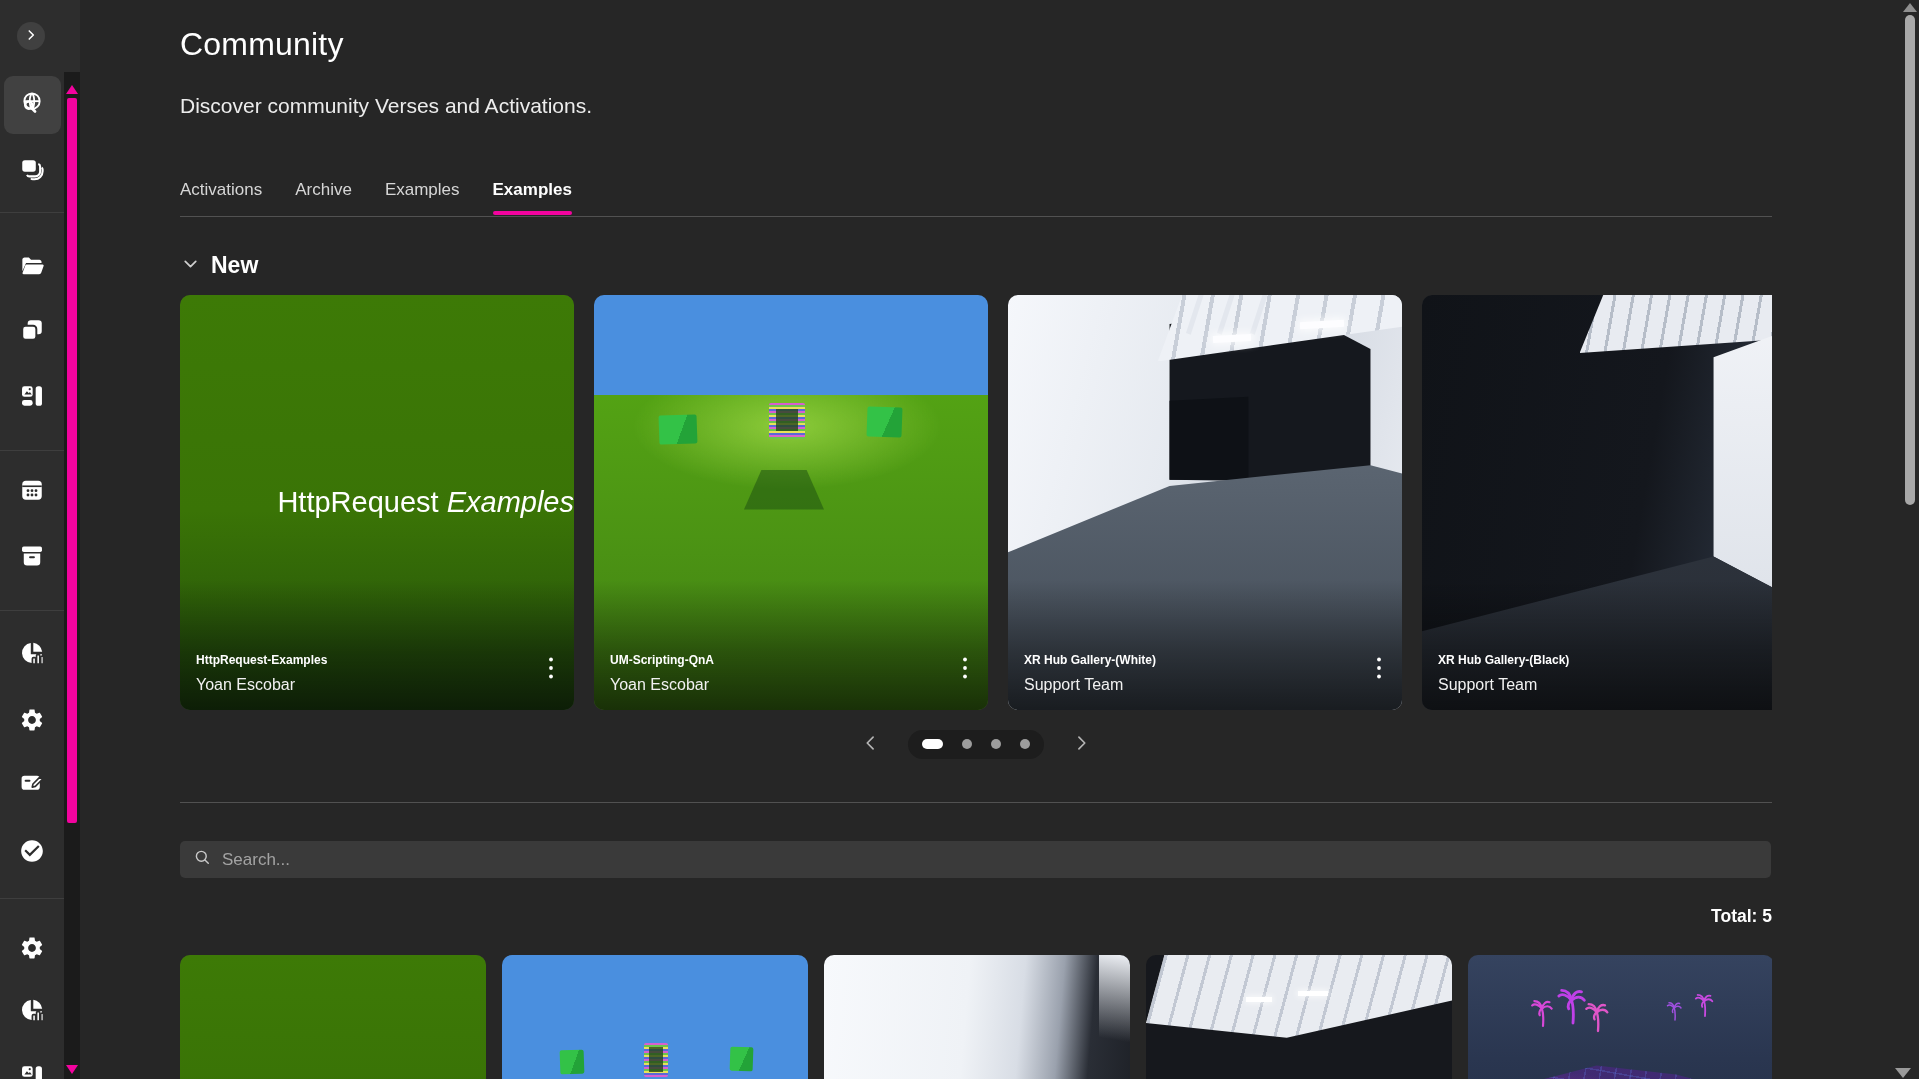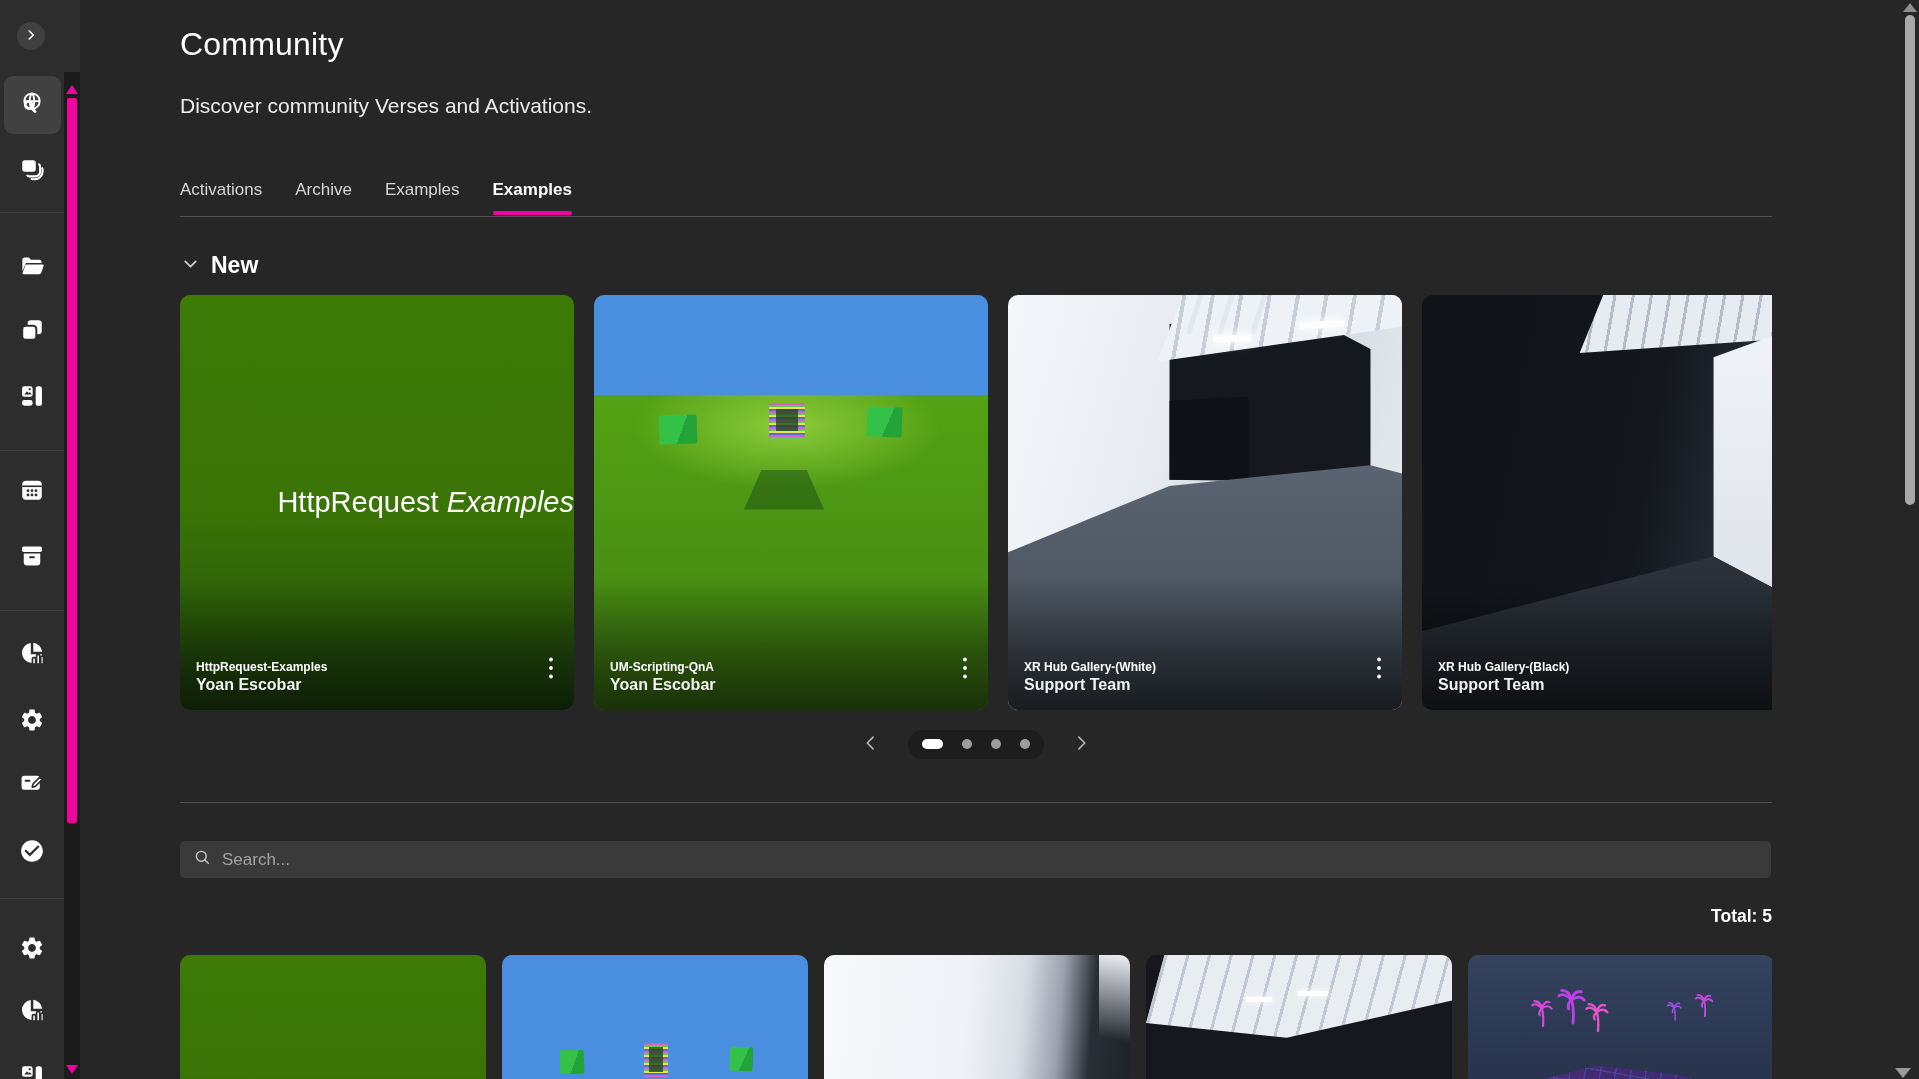--- a/index.html
+++ b/index.html
@@ -42,21 +42,21 @@
   .new-head { position:absolute; left:180px; top:252px; display:flex; align-items:center; gap:10px; }
   .new-head .ic { width:21px; height:21px; }
   .new-title { font-size:23px; font-weight:700; }
 
   .carousel { position:absolute; left:180px; top:295px; width:1592px; height:415px; overflow:hidden; display:flex; gap:20px; }
   .card { position:relative; flex:0 0 394px; width:394px; height:415px; border-radius:10px; overflow:hidden; background:#333; }
   .card-footer { position:absolute; left:0; right:0; bottom:0; height:130px; display:flex; flex-direction:column;
                  justify-content:flex-end; padding:0 16px 16px;
                  background:linear-gradient(180deg,rgba(0,0,0,0) 0%,rgba(0,0,0,.38) 55%,rgba(0,0,0,.62) 100%); }
   .card-title { font-size:12px; font-weight:700; }
-  .card-author { font-size:16px; margin-top:2px; color:#f1f1f1; font-weight:700; }
+  .card-author { font-size:16px; margin-top:9px; color:#f1f1f1; font-weight:400; }
   .kebab { position:absolute; right:20px; bottom:30px; width:6px; height:24px; cursor:pointer; }
 
   
   .art-green { position:absolute; inset:0; background:linear-gradient(180deg,#3d7a06 0%,#3a7406 52%,#2f6209 74%,#224e11 100%); }
   .cover-text { position:absolute; left:0; right:0; top:46%; text-align:right; font-size:29px; color:#fff; font-weight:400; }
   .cover-text em { font-style:italic; }
 
   
   .art-field { position:absolute; inset:0; }
   .art-field .sky { position:absolute; left:0; right:0; top:0; height:24%; background:#4a8fdf; }

